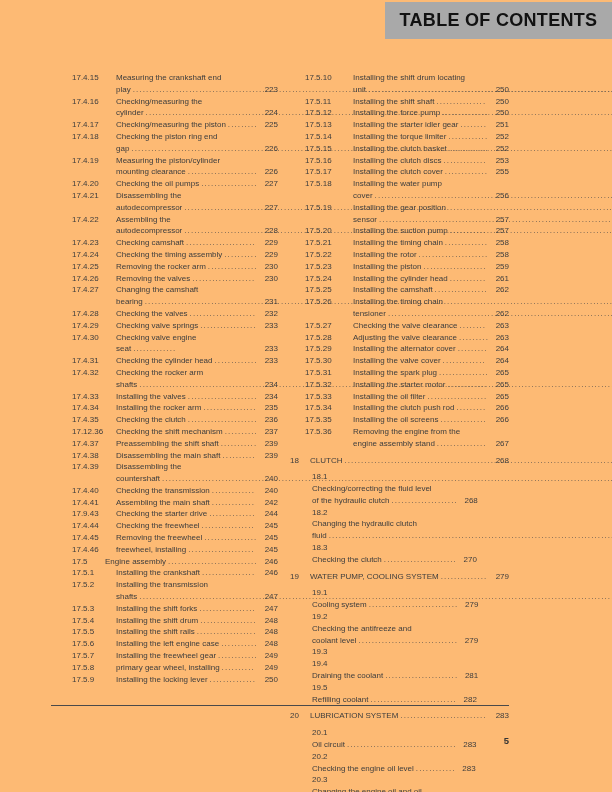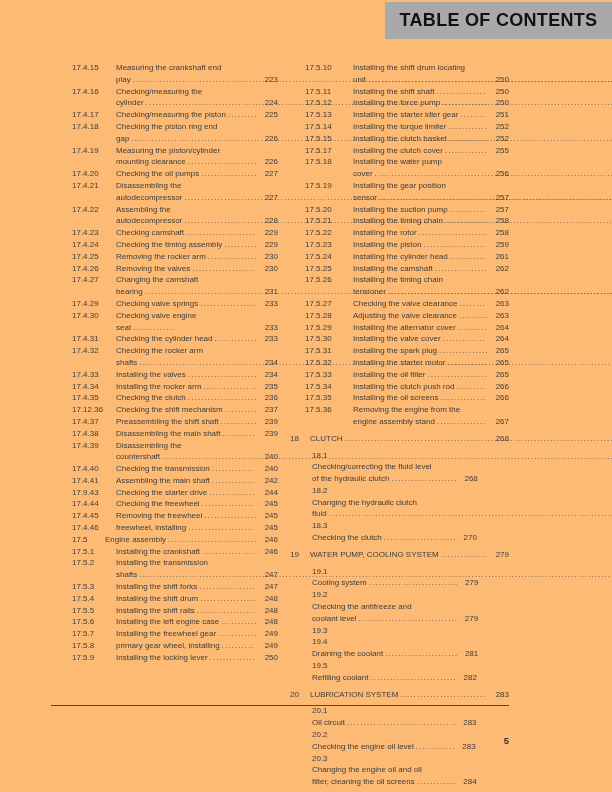--- a/index.html
+++ b/index.html
@@ -10,21 +10,21 @@
   }
   .header-bar {
     position:absolute; left:385px; right:0; top:2px; height:37px;
     background:#a9a9a9; display:flex; align-items:center; justify-content:center;
   }
   .header-title {
     font-weight:bold; font-size:18px; color:#121212; letter-spacing:.3px;
     white-space:nowrap;
   }
   .col {
-    position:absolute; top:62px; font-size:8px; line-height:11.8px; color:#3d3d3d;
+    position:absolute; top:72px; font-size:8px; line-height:11.8px; color:#3d3d3d;
   }
   .col-left  { left:72px;  width:206px; }
   .col-right { left:290px; width:219px; }
   .entry { display:flex; align-items:flex-start; }
   .entry .num { flex:none; white-space:nowrap; }
   
   .col-left  .lvl-s3 .num { width:44px; }
   .col-left  .lvl-s2 .num { width:33px; }
   .col-right .lvl-s3 { margin-left:15px; }
   .col-right .lvl-s3 .num { width:48px; }
@@ -107,20 +107,24 @@
       <div class="entry lvl-s3">
         <span class="num">17.4.26</span>
         <div class="t-body"><span class="t-title">Removing the valves</span><span class="leader">...................</span><span class="t-page">230</span></div>
       </div>
       <div class="entry lvl-s3">
         <span class="num">17.4.27</span>
         <div class="t-body"><span class="t-title">Changing the camshaft
 bearing</span><span class="leader">................................................................................................................................................................................................................................................................................................................................................................................................................</span><span class="t-page">231</span></div>
       </div>
       <div class="entry lvl-s3">
+        <span class="num">17.4.28</span>
+        <div class="t-body"><span class="t-title">Checking the valves</span><span class="leader">....................</span><span class="t-page">232</span></div>
+      </div>
+      <div class="entry lvl-s3">
         <span class="num">17.4.29</span>
         <div class="t-body"><span class="t-title">Checking valve springs</span><span class="leader">.................</span><span class="t-page">233</span></div>
       </div>
       <div class="entry lvl-s3">
         <span class="num">17.4.30</span>
         <div class="t-body"><span class="t-title">Checking valve engine seat</span><span class="leader">.............</span><span class="t-page">233</span></div>
       </div>
       <div class="entry lvl-s3">
         <span class="num">17.4.31</span>
         <div class="t-body"><span class="t-title">Checking the cylinder head</span><span class="leader">.............</span><span class="t-page">233</span></div>
@@ -243,20 +247,24 @@
         <span class="num">17.5.13</span>
         <div class="t-body"><span class="t-title">Installing the starter idler gear</span><span class="leader">........</span><span class="t-page">251</span></div>
       </div>
       <div class="entry lvl-s3">
         <span class="num">17.5.14</span>
         <div class="t-body"><span class="t-title">Installing the torque limiter</span><span class="leader">............</span><span class="t-page">252</span></div>
       </div>
       <div class="entry lvl-s3">
         <span class="num">17.5.15</span>
         <div class="t-body"><span class="t-title">Installing the clutch basket</span><span class="leader">............</span><span class="t-page">252</span></div>
+      </div>
+      <div class="entry lvl-s3">
+        <span class="num">17.5.16</span>
+        <div class="t-body"><span class="t-title">Installing the clutch discs</span><span class="leader">.............</span><span class="t-page">253</span></div>
       </div>
       <div class="entry lvl-s3">
         <span class="num">17.5.17</span>
         <div class="t-body"><span class="t-title">Installing the clutch cover</span><span class="leader">.............</span><span class="t-page">255</span></div>
       </div>
       <div class="entry lvl-s3">
         <span class="num">17.5.18</span>
         <div class="t-body"><span class="t-title">Installing the water pump
 cover</span><span class="leader">................................................................................................................................................................................................................................................................................................................................................................................................................</span><span class="t-page">256</span></div>
       </div>

